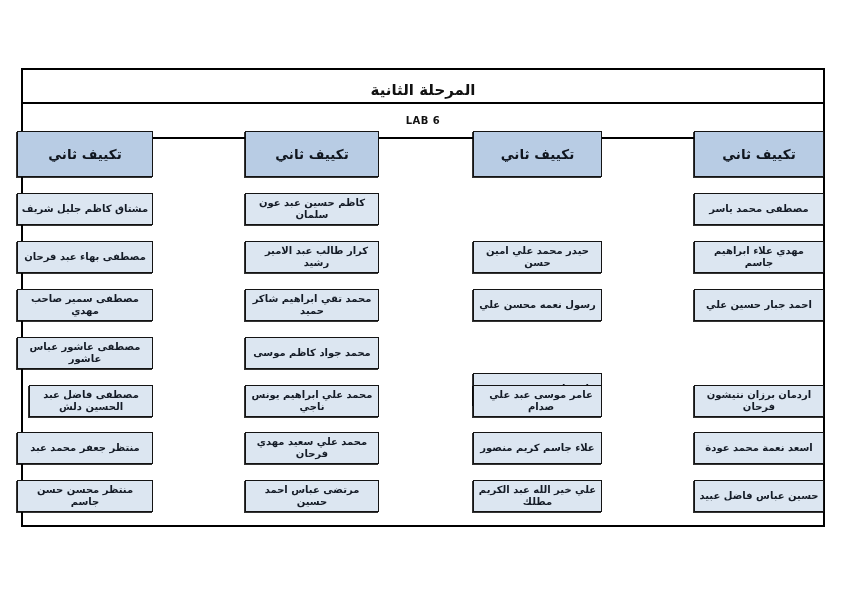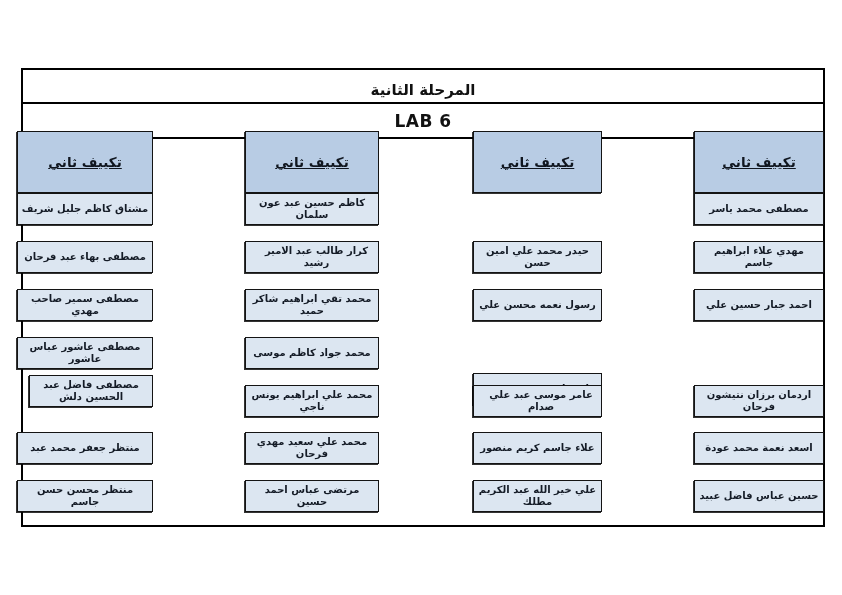--- a/index.html
+++ b/index.html
@@ -15,31 +15,31 @@
     border:2px solid #000;box-sizing:border-box;background:#fff;
   }
   .title-row{
     height:27px;border-bottom:2px solid #000;box-sizing:border-box;
     display:flex;align-items:center;justify-content:center;
     font-size:15px;font-weight:bold;direction:rtl;color:#111;margin-top:7px;
   }
   .lab-row{
     height:35px;border-bottom:2px solid #000;box-sizing:border-box;
     display:flex;align-items:center;justify-content:center;
-    font-size:17px;font-weight:bold;color:#111;letter-spacing:.5px;
+    font-size:10px;font-weight:bold;color:#111;letter-spacing:.5px;
   }
 
   
   .group-col{position:absolute;top:131px;height:396px;}
   .group-header{
-    position:absolute;left:0;right:0;top:0;height:62px;box-sizing:border-box;
+    position:absolute;left:0;right:0;top:0;height:46px;box-sizing:border-box;
     background:var(--header-fill,#b8cce4);
     border:1px solid #141414;box-shadow:-1px 1px 0 rgba(0,0,0,.8);
     display:flex;align-items:center;justify-content:center;
-    font-size:13.5px;font-weight:bold;direction:rtl;color:#10161f;text-decoration:underline;
+    font-size:13.5px;font-weight:bold;direction:rtl;color:#10161f;
   }
   .student-box{
     position:absolute;left:0;right:0;height:32px;box-sizing:border-box;
     background:var(--student-fill,#dce6f1);
     border:1px solid #141414;box-shadow:-1px 1px 0 rgba(0,0,0,.8);
     display:flex;align-items:center;justify-content:center;text-align:center;
     font-size:10px;font-weight:600;direction:rtl;color:#141b26;
     line-height:1.25;padding:1px 3px;overflow:hidden;
   }
 </style>
@@ -83,18 +83,18 @@
         <div class="student-box" style="top: 254px;">محمد علي ابراهيم يونس ناجي</div>
         <div class="student-box" style="top: 301px;">محمد علي سعيد مهدي فرحان</div>
         <div class="student-box" style="top: 349px;">مرتضى عباس احمد حسين</div>
       </div>
       <div class="group-col" style="left: 17px; width: 136px;">
         <div class="group-header">تكييف ثاني</div>
         <div class="student-box" style="top: 62px;">مشتاق كاظم جليل شريف</div>
         <div class="student-box" style="top: 110px;">مصطفى بهاء عبد فرحان</div>
         <div class="student-box" style="top: 158px;">مصطفى سمير صاحب مهدي</div>
         <div class="student-box" style="top: 206px;">مصطفى عاشور عباس عاشور</div>
-        <div class="student-box" style="top: 244px; margin-left: 12px;">مصطفى فاضل عبد الحسين دلش</div>
+        <div class="student-box" style="top: 254px; margin-left: 12px;">مصطفى فاضل عبد الحسين دلش</div>
         <div class="student-box" style="top: 301px;">منتظر جعفر محمد عبد</div>
         <div class="student-box" style="top: 349px;">منتظر محسن حسن جاسم</div>
       </div>
     </div>
 </div>
 
 </body></html>

